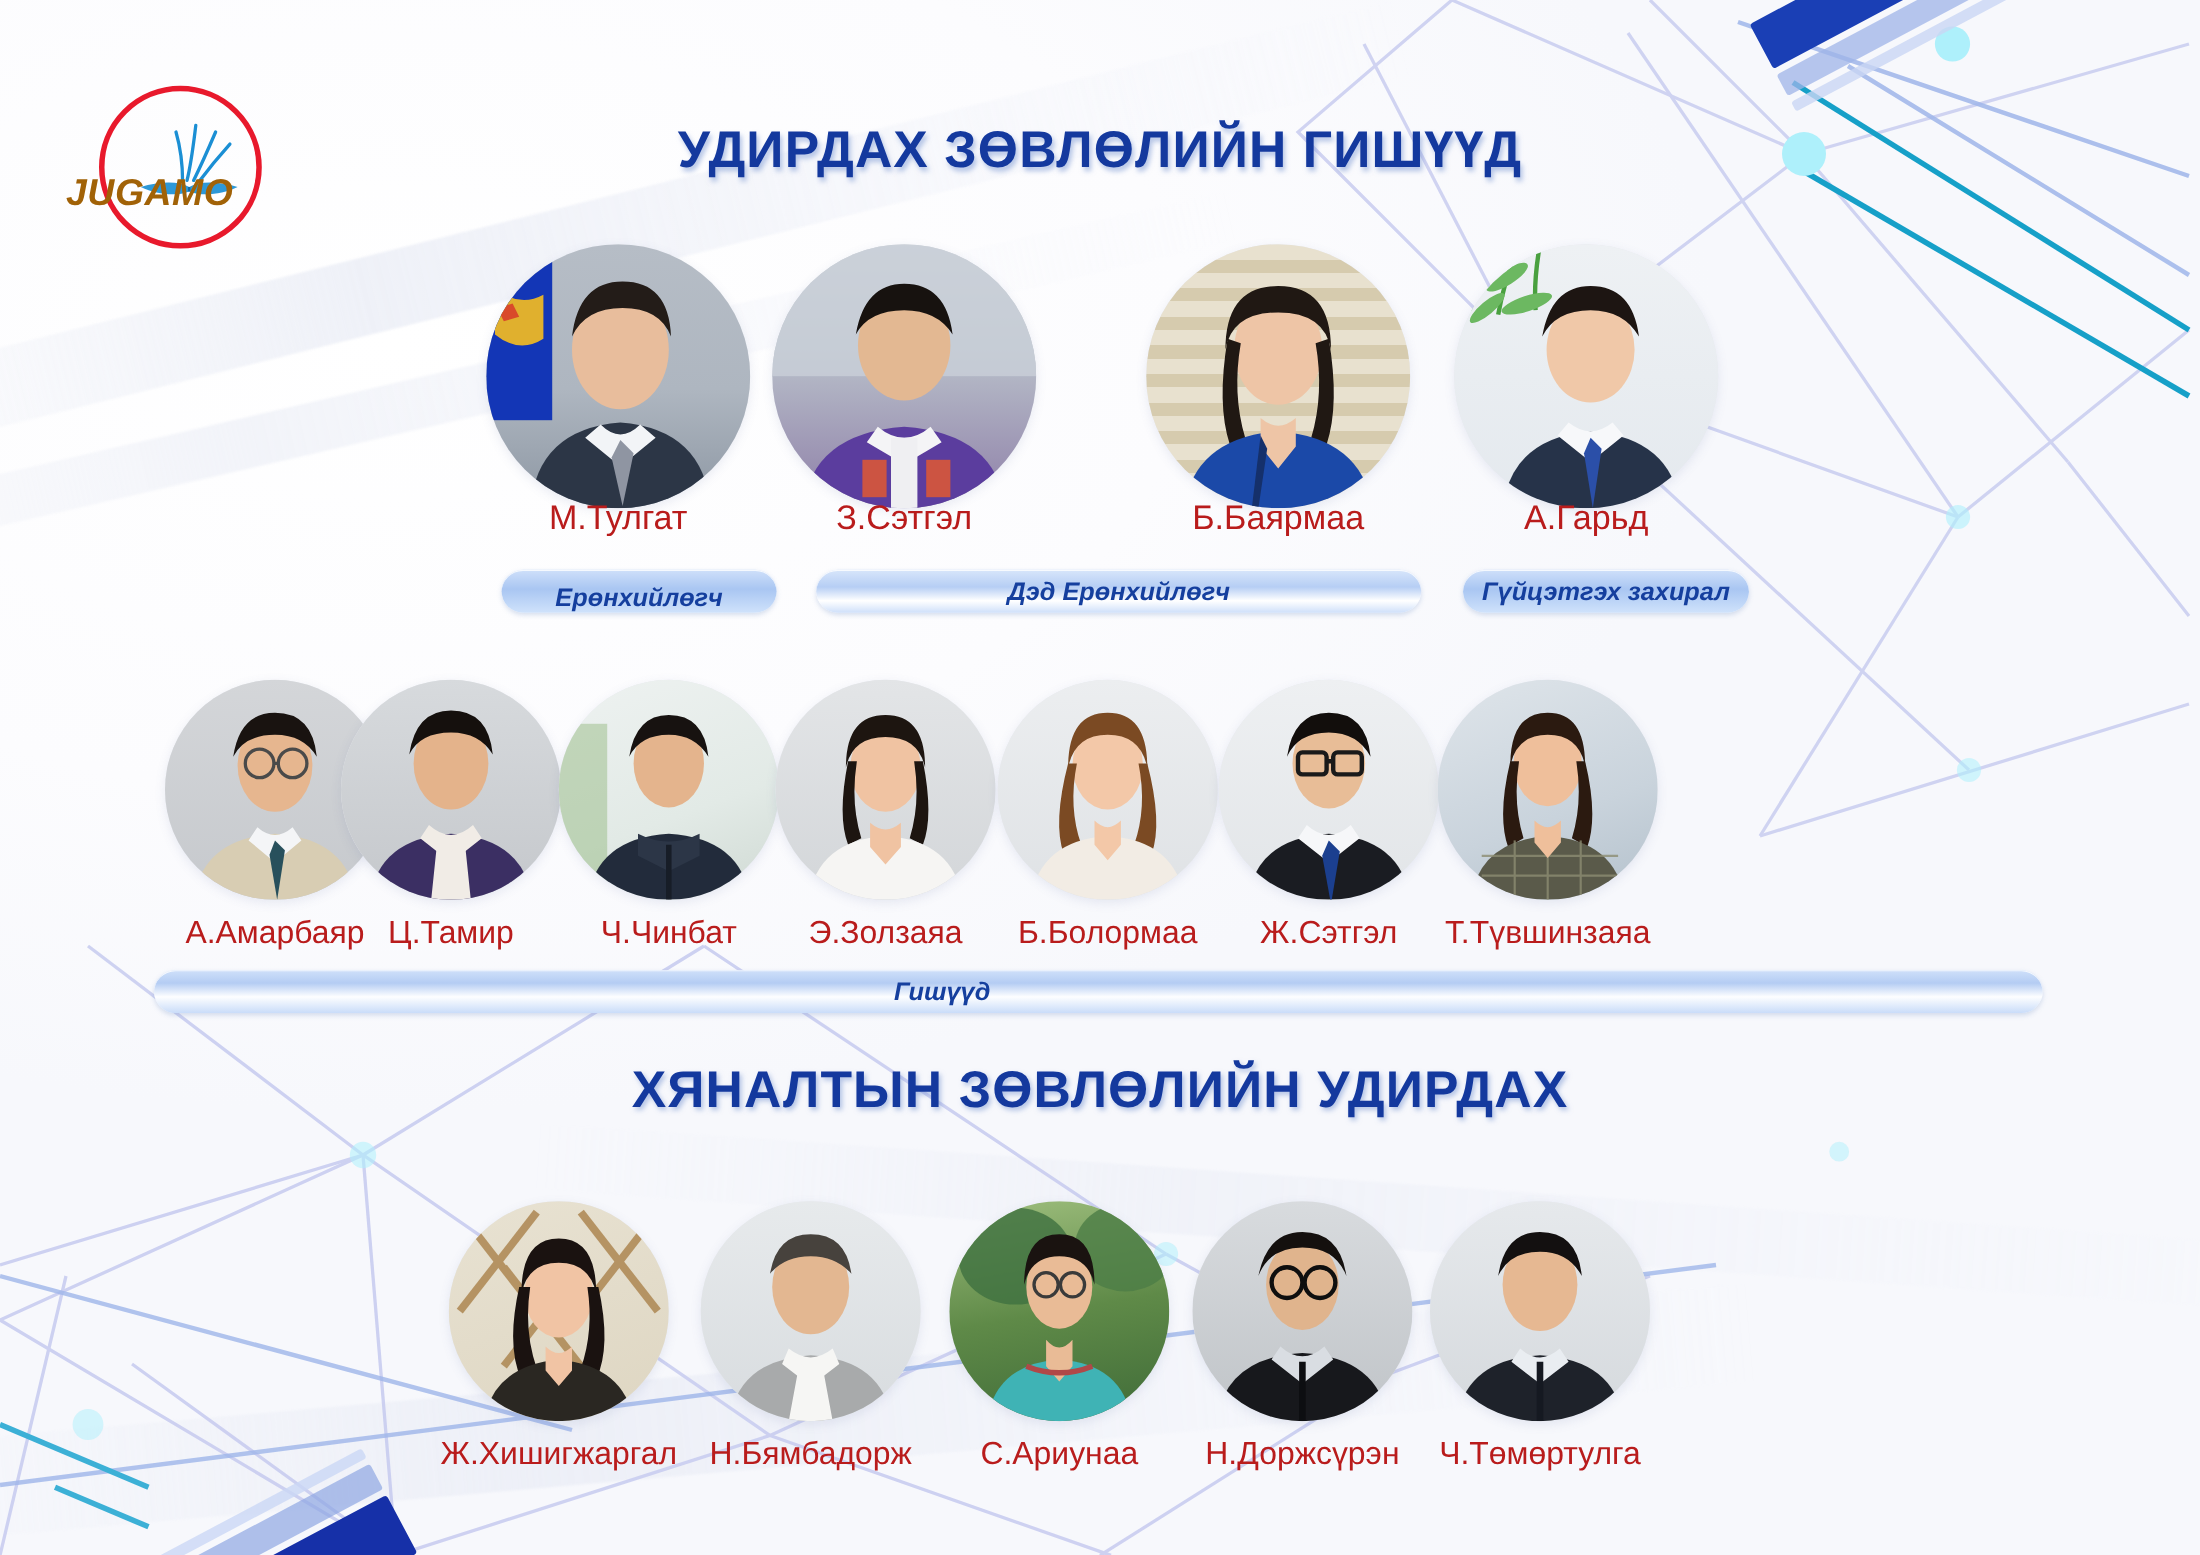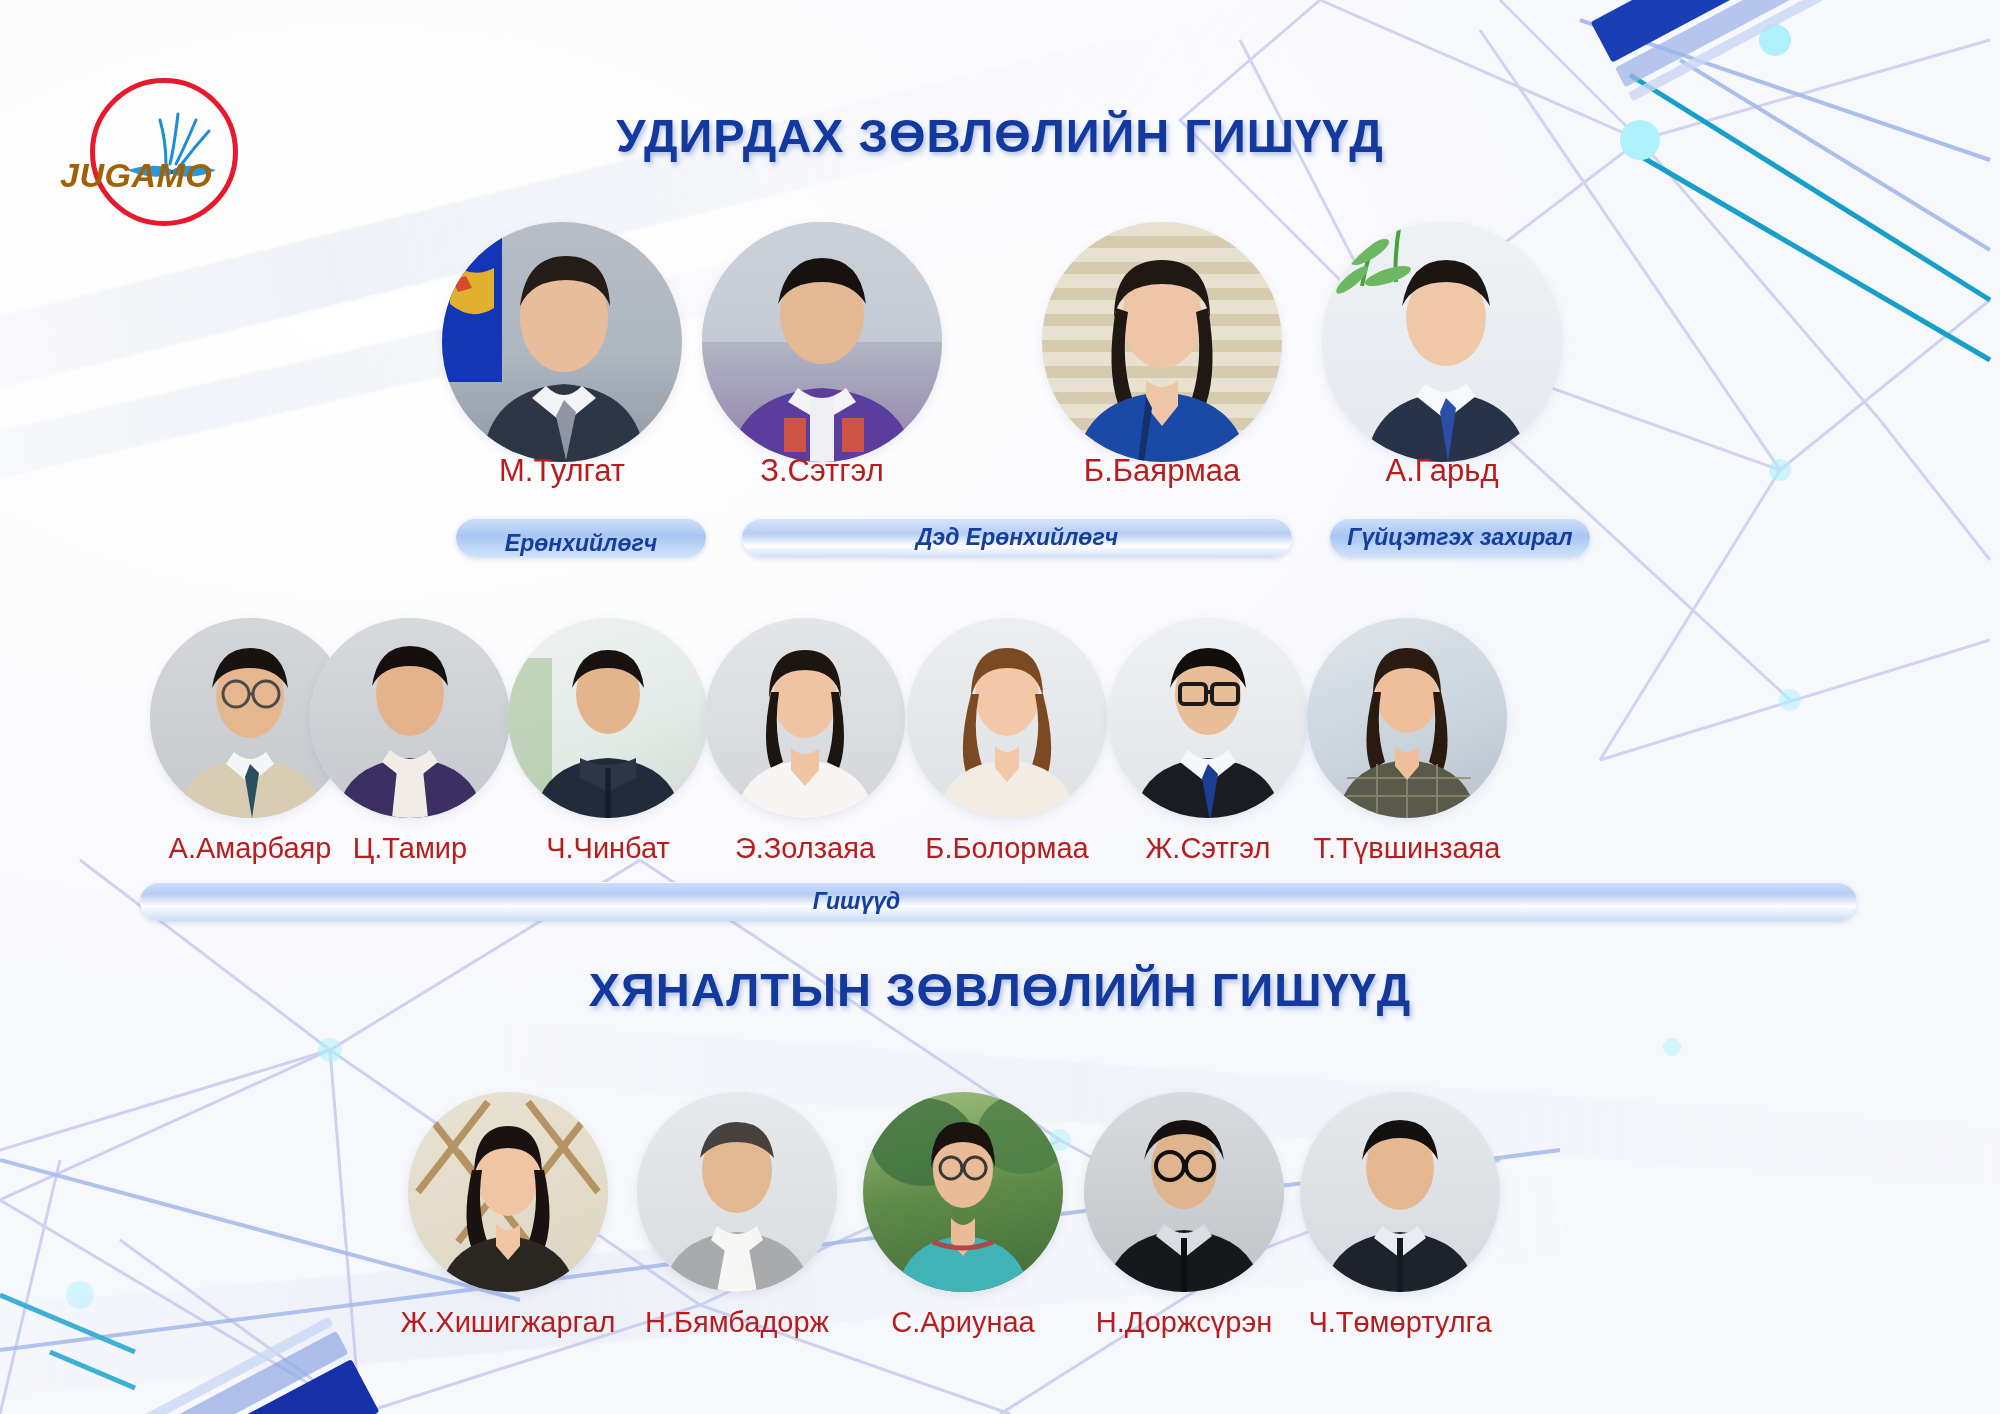--- a/index.html
+++ b/index.html
@@ -375,21 +375,21 @@
       </g>
       <path d="M88 128 q12 12 24 0 l0 20 -12 14 -12 -14z" fill="#efbf9b"></path>
     </svg>
   </div>
   <div class="member-name small" style="left:1407px; top:832px;">Т.Түвшинзаяа</div>
 
   <div class="pill members" style="left:140px; top:882px; width:1717px;">
     <span style="position:relative; left:-142px;">Гишүүд</span>
   </div>
 
-  <div class="section-title" id="title-control">ХЯНАЛТЫН ЗӨВЛӨЛИЙН ГИШҮҮД</div>
+  <div class="section-title" id="title-control">ХЯНАЛТЫН ЗӨВЛӨЛИЙН УДИРДАХ</div>
 
   <div class="circle" style="left:408px; top:1092px; width:200px; height:200px;">
     <div class="ph" style="background:linear-gradient(160deg,#e8e2d2 0%,#ded6c2 100%)"></div>
     <svg viewBox="0 0 200 200" style="position:absolute;inset:0">
       <g stroke="#b08b58" stroke-width="7" opacity=".9">
         <path d="M10 10 L80 100"></path>
           <path d="M80 10 L10 100"></path>
         <path d="M120 10 L190 100"></path>
           <path d="M190 10 L120 100"></path>
         <path d="M50 60 L120 150"></path>

